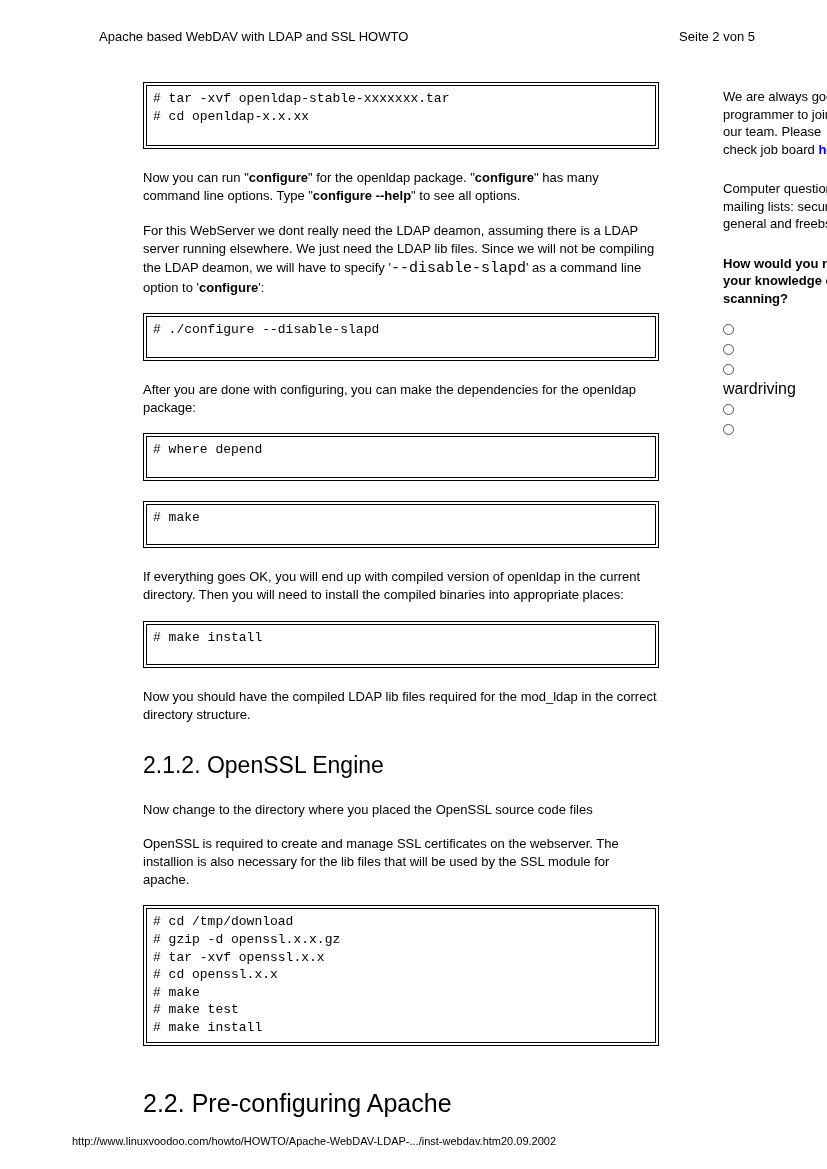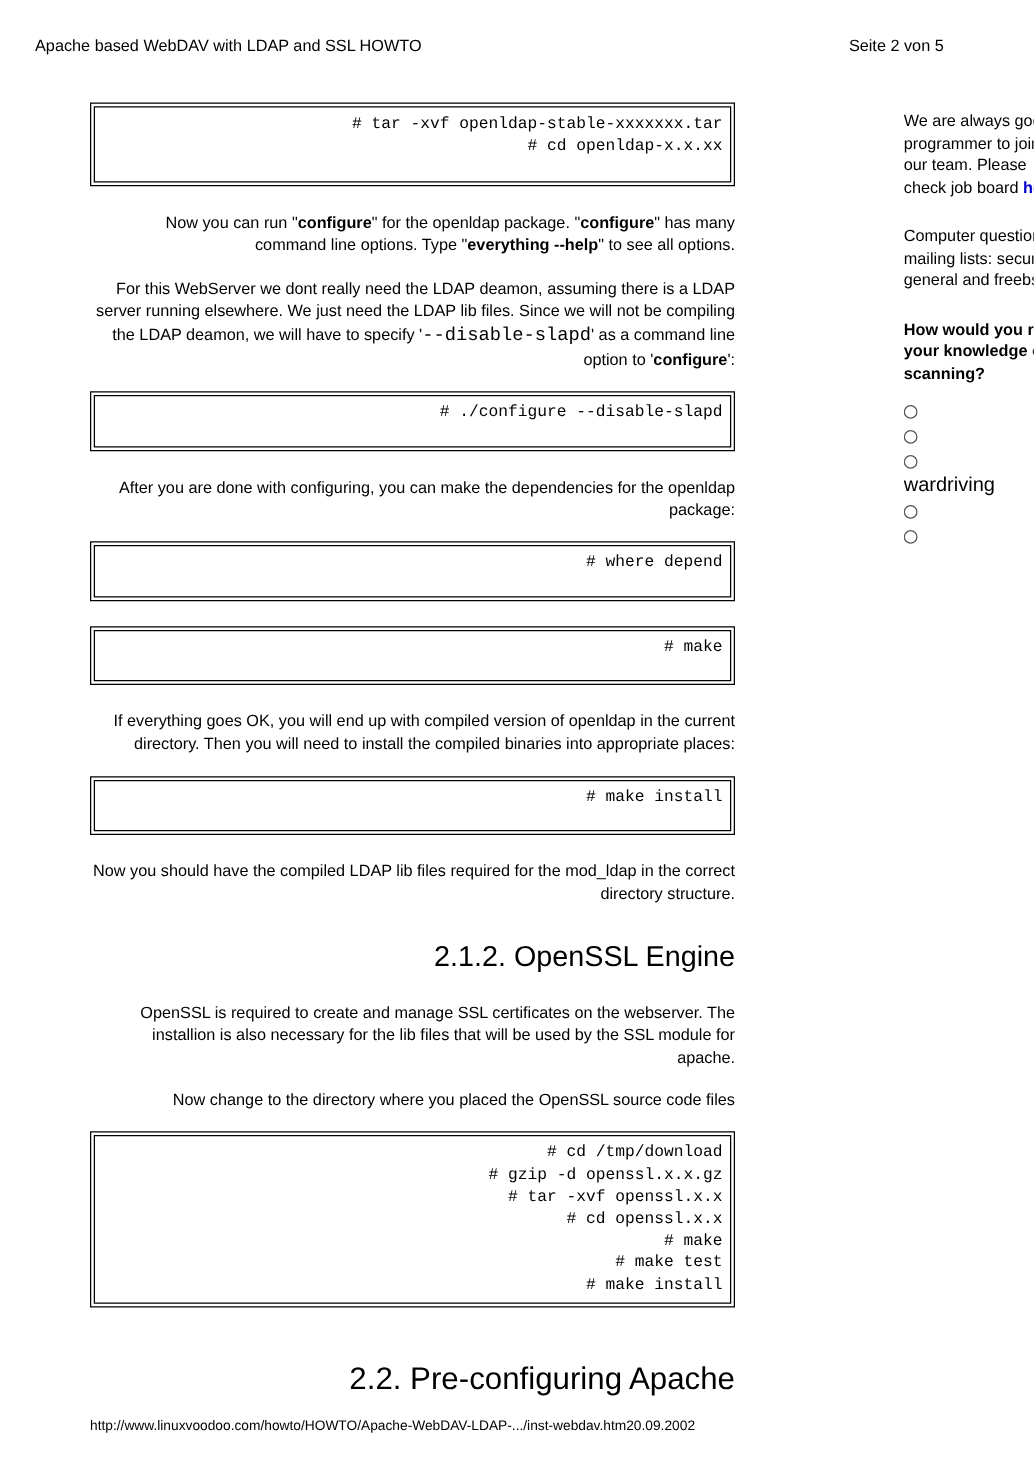--- a/index.html
+++ b/index.html
@@ -10,22 +10,21 @@
     font-size: 13px;
     line-height: 1.4;
     color: #000;
     background: #fff;
     width: 827px;
     height: 1169px;
     position: relative;
     overflow: hidden;
   }
   .page {
-    padding: 28px 72px 0 28px;
-    text-align: right;
+    padding: 28px 72px 0 99px;
   }
   .header {
     display: flex;
     justify-content: space-between;
     margin-bottom: 36px;
   }
   .main-col {
     width: 560px;
     padding-left: 44px;
   }
@@ -90,21 +89,21 @@
     <span>Apache based WebDAV with LDAP and SSL HOWTO</span>
     <span>Seite 2 von 5</span>
   </div>
 
   <div class="main-col">
 
     <div class="codebox"># tar -xvf openldap-stable-xxxxxxx.tar
 # cd openldap-x.x.xx</div>
 
     <p>
-      <span>Now you can run "</span><span class="bold">configure</span><span>" for the openldap package. "</span><span class="bold">configure</span><span>" has many command line options. Type "</span><span class="bold">everything --help</span><span>" to see all options.</span>
+      <span>Now you can run "</span><span class="bold">configure</span><span>" for the openldap package. "</span><span class="bold">configure</span><span>" has many command line options. Type "</span><span class="bold">configure --help</span><span>" to see all options.</span>
     </p>
 
     <p>
       <span>For this WebServer we dont really need the LDAP deamon, assuming there is a LDAP server running elsewhere. We just need the LDAP lib files. Since we will not be compiling the LDAP deamon, we will have to specify '</span><span class="inline-code">--disable-slapd</span><span>' as a command line option to '</span><span class="bold">configure</span><span>':</span>
     </p>
 
     <div class="codebox short"># ./configure --disable-slapd</div>
 
     <p>After you are done with configuring, you can make the dependencies for the openldap package:</p>
 
@@ -114,23 +113,23 @@
     <div class="codebox short"># make</div>
 
     <p>If everything goes OK, you will end up with compiled version of openldap in the current directory. Then you will need to install the compiled binaries into appropriate places:</p>
 
     <div class="codebox short"># make install</div>
 
     <p>Now you should have the compiled LDAP lib files required for the mod_ldap in the correct directory structure.</p>
 
     <h2 class="sec">2.1.2. OpenSSL Engine</h2>
 
+    <p>Now change to the directory where you placed the OpenSSL source code files</p>
+
     <p>OpenSSL is required to create and manage SSL certificates on the webserver. The installion is also necessary for the lib files that will be used by the SSL module for apache.</p>
-
-    <p>Now change to the directory where you placed the OpenSSL source code files</p>
 
     <div class="codebox" style="padding-bottom:6px"># cd /tmp/download
 # gzip -d openssl.x.x.gz
 # tar -xvf openssl.x.x
 # cd openssl.x.x
 # make
 # make test
 # make install</div>
 
     <h2 class="bigsec">2.2. Pre-configuring Apache</h2>

